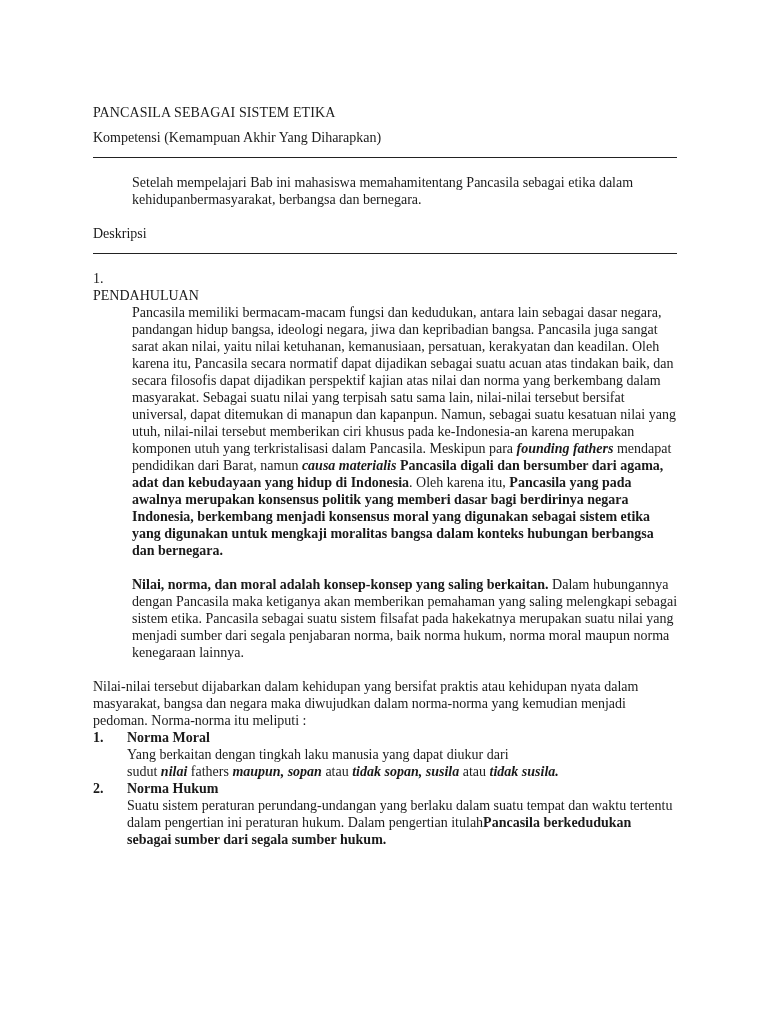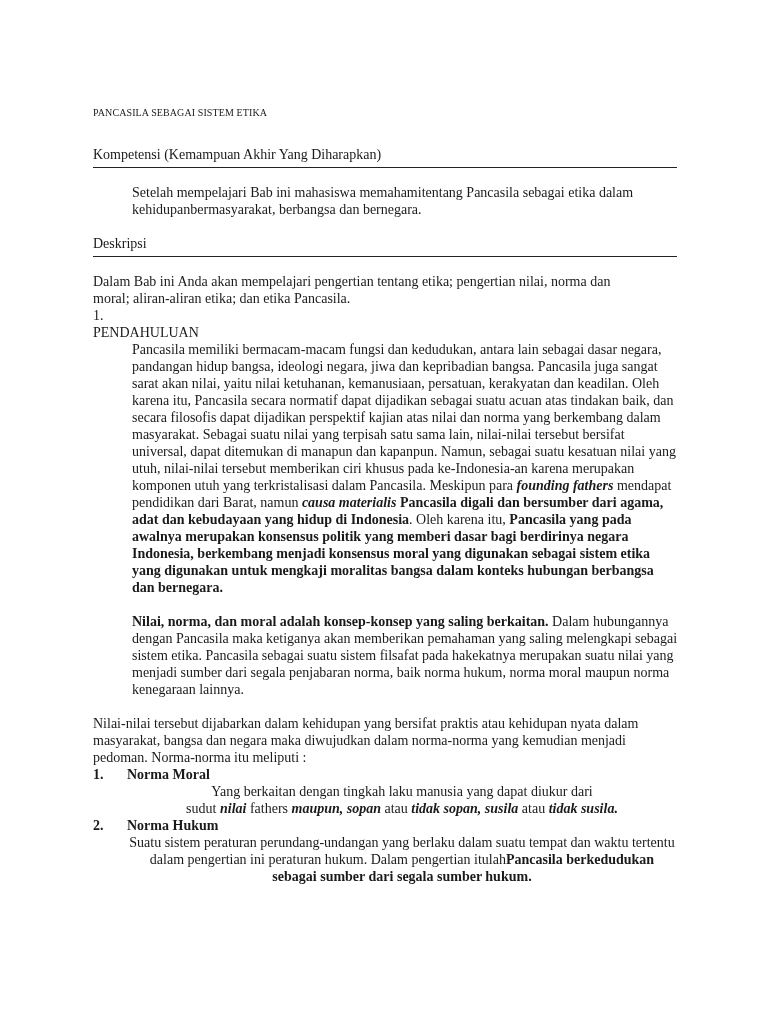--- a/index.html
+++ b/index.html
@@ -17,29 +17,29 @@
     }
     .page {
       position: absolute;
       left: 93px;
       top: 103px;
       width: 584px;
       font-size: 14px;
       line-height: 17px;
     }
     .title {
-      font-size: 10px;
+      font-size: 14px;
       font-weight: normal;
-      margin: 0 0 23px 0;
+      margin: 0 0 6px 0;
       line-height: 20px;
       letter-spacing: 0.1px;
     }
     .section-head {
       border-bottom: 1.5px solid #222;
-      padding-bottom: 4px;
+      padding-bottom: 11px;
       margin: 0 0 16px 0;
       line-height: 17px;
     }
     p {
       margin: 0;
     }
     .para {
       margin-bottom: 17px;
       margin-left: 39px;
     }
@@ -54,43 +54,38 @@
     .list-item {
       display: flex;
       font-weight: bold;
     }
     .list-num {
       width: 34px;
       flex: none;
     }
     .list-body {
       padding-left: 34px;
-      text-align: center;
     }
   </style>
 </head>
 <body>
 
 <div class="page">
 
   <h1 class="title">PANCASILA SEBAGAI SISTEM ETIKA</h1>
 
   <div class="section-head">Kompetensi (Kemampuan Akhir Yang Diharapkan)</div>
 
   <p class="para">
     <span>Setelah mempelajari Bab ini mahasiswa memahamitentang Pancasila sebagai etika dalam</span><br>
     <span>kehidupanbermasyarakat, berbangsa dan bernegara.</span>
   </p>
 
   <div class="section-head">Deskripsi</div>
 
-  <p class="tight">
-    <span>Dalam Bab ini Anda akan mempelajari  pengertian tentang etika; pengertian nilai, norma dan</span><br>
-    <span>moral; aliran-aliran etika; dan etika Pancasila.</span>
-  </p>
 
   <p class="tight">1.</p>
   <p class="gap-after">PENDAHULUAN</p>
 
   <p class="para"><span>Pancasila memiliki bermacam-macam fungsi dan kedudukan, antara lain sebagai dasar negara, pandangan hidup bangsa, ideologi negara, jiwa dan kepribadian bangsa. Pancasila juga sangat sarat akan nilai, yaitu nilai ketuhanan, kemanusiaan, persatuan, kerakyatan dan keadilan. Oleh karena itu, Pancasila secara normatif dapat dijadikan sebagai suatu acuan atas tindakan baik, dan secara filosofis dapat dijadikan perspektif kajian atas nilai dan norma yang berkembang dalam masyarakat. Sebagai suatu nilai yang terpisah satu sama lain, nilai-nilai tersebut bersifat universal, dapat ditemukan di manapun dan kapanpun. Namun, sebagai suatu kesatuan nilai yang utuh, nilai-nilai tersebut memberikan ciri khusus pada ke-Indonesia-an karena merupakan komponen utuh yang terkristalisasi dalam Pancasila. Meskipun para </span><span class="i">founding fathers</span><span> mendapat pendidikan dari Barat, namun </span><span class="bi">causa materialis</span><span class="b"> Pancasila digali dan bersumber dari agama, adat dan kebudayaan yang hidup di Indonesia</span><span>. Oleh karena itu, </span><span class="b">Pancasila yang pada awalnya merupakan konsensus politik yang memberi dasar bagi berdirinya negara Indonesia, berkembang menjadi konsensus moral yang digunakan sebagai sistem etika yang digunakan untuk mengkaji moralitas bangsa dalam konteks hubungan berbangsa dan bernegara.</span></p>
 
   <p class="para"><span class="b">Nilai, norma, dan moral adalah konsep-konsep yang saling berkaitan.</span><span> Dalam hubungannya dengan Pancasila maka ketiganya akan memberikan pemahaman yang saling melengkapi sebagai sistem etika. Pancasila sebagai suatu sistem filsafat pada hakekatnya merupakan suatu nilai yang menjadi sumber dari segala penjabaran norma, baik norma hukum, norma moral maupun norma kenegaraan lainnya.</span></p>
 
   <p class="tight">Nilai-nilai tersebut dijabarkan dalam kehidupan yang bersifat praktis atau kehidupan nyata dalam masyarakat, bangsa dan negara maka diwujudkan dalam norma-norma yang kemudian menjadi pedoman. Norma-norma itu meliputi :</p>
 

